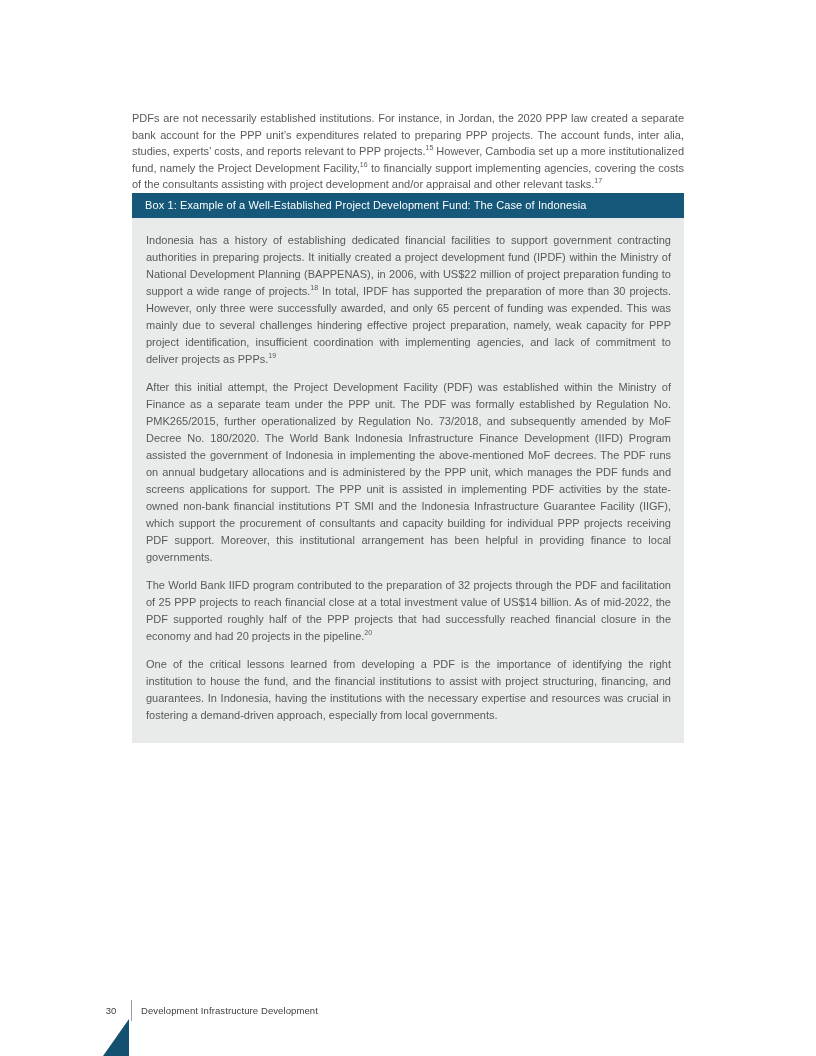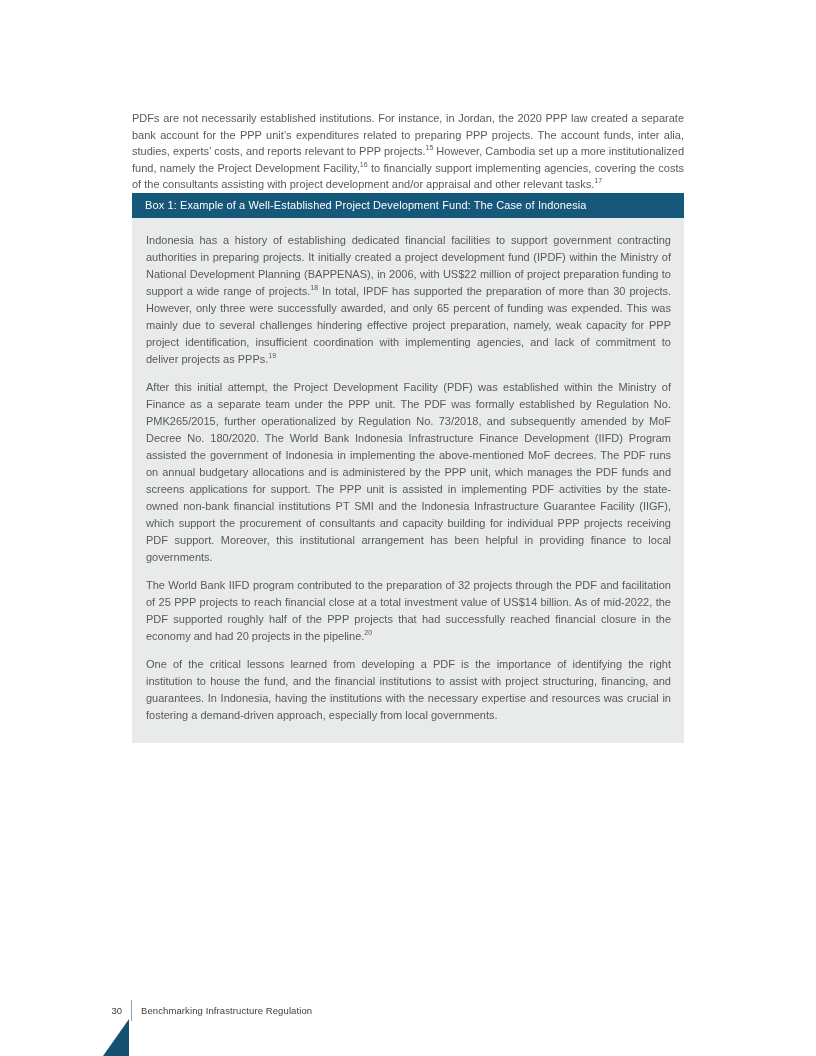--- a/index.html
+++ b/index.html
@@ -52,21 +52,21 @@
   .box-body p.body-text {
     line-height: 17px;
     margin-bottom: 11px;
   }
   .box-body p.body-text:last-child { margin-bottom: 4px; }
   .page-footer { position: absolute; left: 0; top: 0; width: 816px; height: 1056px; pointer-events: none; }
   .footer-pagenum {
     position: absolute;
     left: 100px; top: 1005px;
     width: 22px;
-    text-align: right;
+    text-align: center;
     font-size: 9.5px;
     color: #404040;
   }
   .footer-divider {
     position: absolute;
     left: 131px; top: 1000px;
     width: 1px; height: 21px;
     background: #93a3ac;
   }
   .footer-title {
@@ -99,15 +99,15 @@
       <p class="body-text">After this initial attempt, the Project Development Facility (PDF) was established within the Ministry of Finance as a separate team under the PPP unit. The PDF was formally established by Regulation No. PMK265/2015, further operationalized by Regulation No. 73/2018, and subsequently amended by MoF Decree No. 180/2020. The World Bank Indonesia Infrastructure Finance Development (IIFD) Program assisted the government of Indonesia in implementing the above-mentioned MoF decrees. The PDF runs on annual budgetary allocations and is administered by the PPP unit, which manages the PDF funds and screens applications for support. The PPP unit is assisted in implementing PDF activities by the state-owned non-bank financial institutions PT SMI and the Indonesia Infrastructure Guarantee Facility (IIGF), which support the procurement of consultants and capacity building for individual PPP projects receiving PDF support. Moreover, this institutional arrangement has been helpful in providing finance to local governments.</p>
       <p class="body-text">The World Bank IIFD program contributed to the preparation of 32 projects through the PDF and facilitation of 25 PPP projects to reach financial close at a total investment value of US$14 billion. As of mid-2022, the PDF supported roughly half of the PPP projects that had successfully reached financial closure in the economy and had 20 projects in the pipeline.<sup>20</sup></p>
       <p class="body-text">One of the critical lessons learned from developing a PDF is the importance of identifying the right institution to house the fund, and the financial institutions to assist with project structuring, financing, and guarantees. In Indonesia, having the institutions with the necessary expertise and resources was crucial in fostering a demand-driven approach, especially from local governments.</p>
     </div>
   </section>
 </div>
 
 <div class="page-footer">
   <span class="footer-pagenum">30</span>
   <span class="footer-divider"></span>
-  <span class="footer-title">Benchmarking Infrastructure Regulation</span>
+  <span class="footer-title">Development Infrastructure Development</span>
   <div class="corner-wedge"></div>
 </div>
 
 </body></html>

